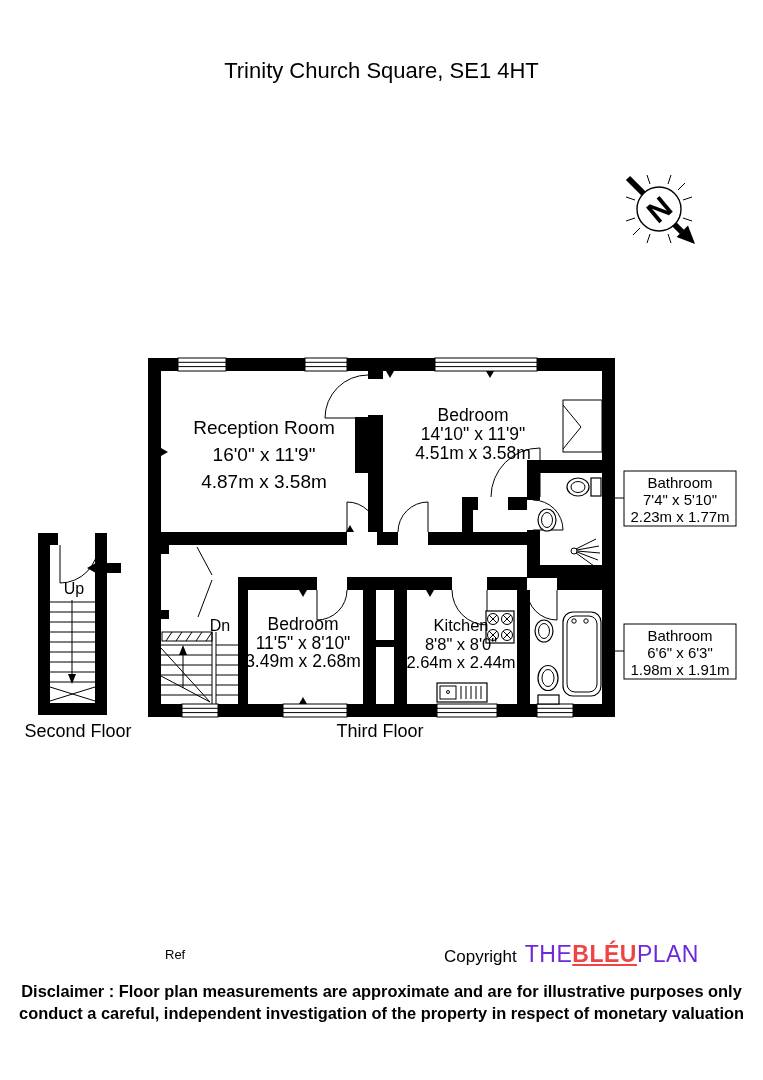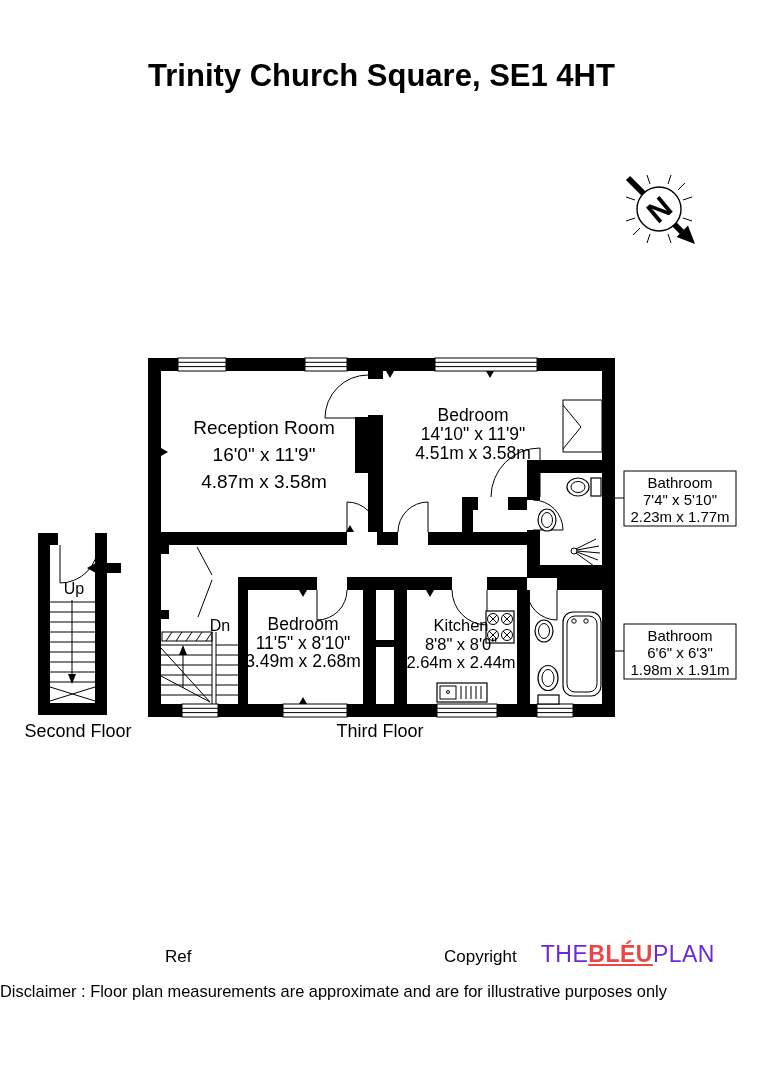--- a/index.html
+++ b/index.html
@@ -2,38 +2,38 @@
 <html><head>
 <meta charset="utf-8">
 <style>
   html,body{margin:0;padding:0;background:#fff;}
   .page{
     position:relative;width:763px;height:1080px;background:#ffffff;overflow:hidden;
     font-family:"Liberation Sans", sans-serif;color:#000;
   }
   .title{
     position:absolute;top:58px;left:0;width:763px;text-align:center;
-    font-size:31px;font-weight:bold;letter-spacing:0px;
+    font-size:22px;font-weight:normal;letter-spacing:0px;
   }
   .subtitle{
     position:absolute;top:101px;left:0;width:763px;text-align:center;
     font-size:20px;font-weight:normal;
   }
   .plan-svg{position:absolute;top:0;left:0;width:763px;height:1080px;}
-  .ref{position:absolute;top:947px;left:165px;font-size:17px;}
+  .ref{position:absolute;top:947px;left:165px;font-size:13px;}
   .copyright-row{
-    position:absolute;top:941px;left:444px;display:flex;align-items:baseline;gap:16px;
+    position:absolute;top:941px;left:444px;display:flex;align-items:baseline;gap:0;
   }
   .copyright-label{font-size:17px;margin-right:8px;}
   .logo{font-size:23px;letter-spacing:0.5px;}
   .logo .lg-gray{color:#6d28d9;font-weight:normal;}
   .logo .lg-blue{color:#ef4444;font-weight:bold;text-decoration:underline;}
   .disclaimer{
-    position:absolute;top:980px;left:0;width:763px;
-    font-size:16.4px;line-height:22.4px;
+    position:absolute;top:980px;left:0;width:763px;text-align:center;
+    font-size:16.4px;line-height:22.4px;font-weight:bold;
   }
   
   .plan-svg text{font-family:"Liberation Sans", sans-serif;fill:#000;}
   .ln{stroke:#000;stroke-width:1;fill:none;}
   .wall{fill:#000;stroke:none;}
   .white{fill:#fff;stroke:#000;stroke-width:1;}
   .whiteNS{fill:#fff;stroke:none;}
   .fix{fill:#fff;stroke:#000;stroke-width:1.2;}
   .tick{fill:#000;stroke:none;}
 </style>
@@ -336,15 +336,16 @@
 
   <div class="ref">Ref</div>
 
   <div class="copyright-row">
     <span class="copyright-label">Copyright</span>
     <span class="logo"><span class="lg-gray">THE</span><span class="lg-blue">BLÉU</span><span class="lg-gray">PLAN</span></span>
   </div>
 
   <div class="disclaimer">
     <div>Disclaimer : Floor plan measurements are approximate and are for illustrative purposes only</div>
+    <div>conduct a careful, independent investigation of the property in respect of monetary valuation</div>
   </div>
 
 </div>
 
 </body></html>

